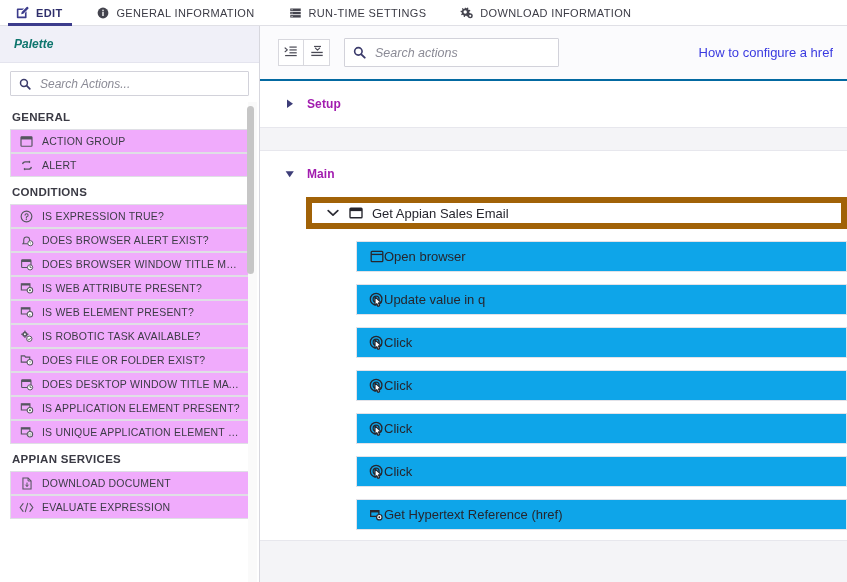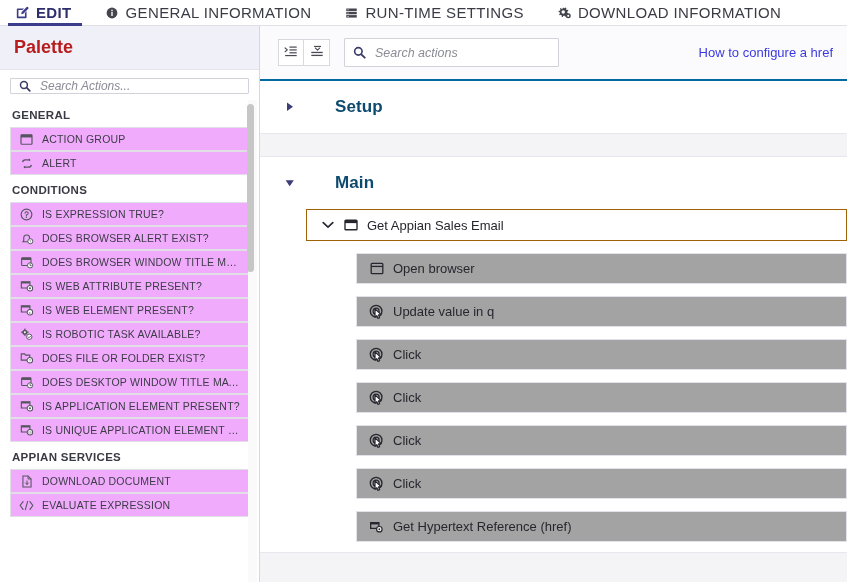--- a/index.html
+++ b/index.html
@@ -19,21 +19,21 @@
     align-items: stretch;
     background: #ffffff;
     border-bottom: 1px solid #e0e0e6;
     position: relative;
   }
   .tab {
     display: flex;
     align-items: center;
     gap: 7px;
     padding: 0 18px 0 16px;
-    font-size: 15px;
+    font-size: 11px;
     letter-spacing: 0.35px;
     color: #3b3b45;
     cursor: pointer;
     position: relative;
     white-space: nowrap;
   }
   .tab.active { color: #2e2e6b; font-weight: 600; }
   .tab.active .tab-label { font-weight: 600; }
   .tab.active::after {
     content: "";
@@ -58,36 +58,37 @@
     min-width: 260px;
     background: #ffffff;
     border-right: 1px solid #d7d7de;
     display: flex;
     flex-direction: column;
     position: relative;
   }
   #palette-header {
     background: #f0f0f8;
     padding: 11px 14px 11px 14px;
-    font-size: 18px;
+    font-size: 12px;
     font-weight: 700;
-    color: #b91c1c;
+    color: #0f766e;
     border-bottom: 1px solid #e4e4ee;
+    font-style: italic;
   }
   #palette-searchwrap {
     padding: 8px 10px 6px 10px;
     background: #ffffff;
   }
   .searchbox {
     display: flex;
     align-items: center;
     gap: 7px;
     border: 1px solid #d2d2da;
     background: #fff;
-    height: 16px;
+    height: 25px;
     padding: 0 8px;
     border-radius: 1px;
   }
   .searchbox .si { flex: 0 0 auto; display: flex; }
   .searchbox input {
     border: 0;
     outline: 0;
     flex: 1;
     font-family: "Liberation Sans", sans-serif;
     font-size: 12px;
@@ -202,53 +203,51 @@
   .section-card.first { border-top: 0; }
   .sec-head {
     display: flex;
     align-items: center;
     gap: 11px;
     padding: 16px 0 16px 24px;
     cursor: pointer;
   }
   .caret { width: 12px; height: 12px; display: flex; align-items: center; justify-content: center; }
   .sec-title {
-    font-size: 17px;
+    font-size: 12px;
     font-weight: 700;
-    color: #0c4a6e;
+    color: #a21caf;
     letter-spacing: 0.1px;
-    margin-left: 28px;
   }
   .spacer-gap { height: 22px; background: #f4f4f7; }
 
   .sec-body { padding: 0 0 10px 0; }
 
   .node-group {
     margin: 0 0 0 46px;
-    border: 1px solid #a16207;
+    border: 6px solid #a16207;
     background: #fff;
     height: 32px;
     display: flex;
     align-items: center;
     gap: 9px;
     padding: 0 12px 0 14px;
     cursor: pointer;
   }
   .node-group .gcaret { width: 13px; height: 13px; display: flex; align-items: center; justify-content: center; }
   .node-group .gico { width: 15px; height: 14px; display: flex; align-items: center; justify-content: center; }
   .node-group .glabel { font-size: 13px; color: #26262e; }
 
   .node-child {
     margin: 12px 0 0 96px;
     border: 1px solid #e2e2e8;
-    background: #a3a3a3;
+    background: #0ea5e9;
     height: 31px;
     display: flex;
     align-items: center;
-    gap: 9px;
     padding: 0 12px 0 12px;
     cursor: pointer;
   }
   .node-child .cico { width: 15px; height: 15px; display: flex; align-items: center; justify-content: center; flex: 0 0 auto; }
   .node-child .clabel { font-size: 13px; color: #26262e; white-space: nowrap; }
 </style>
 </head>
 <body>
 
 <div id="tabbar">

